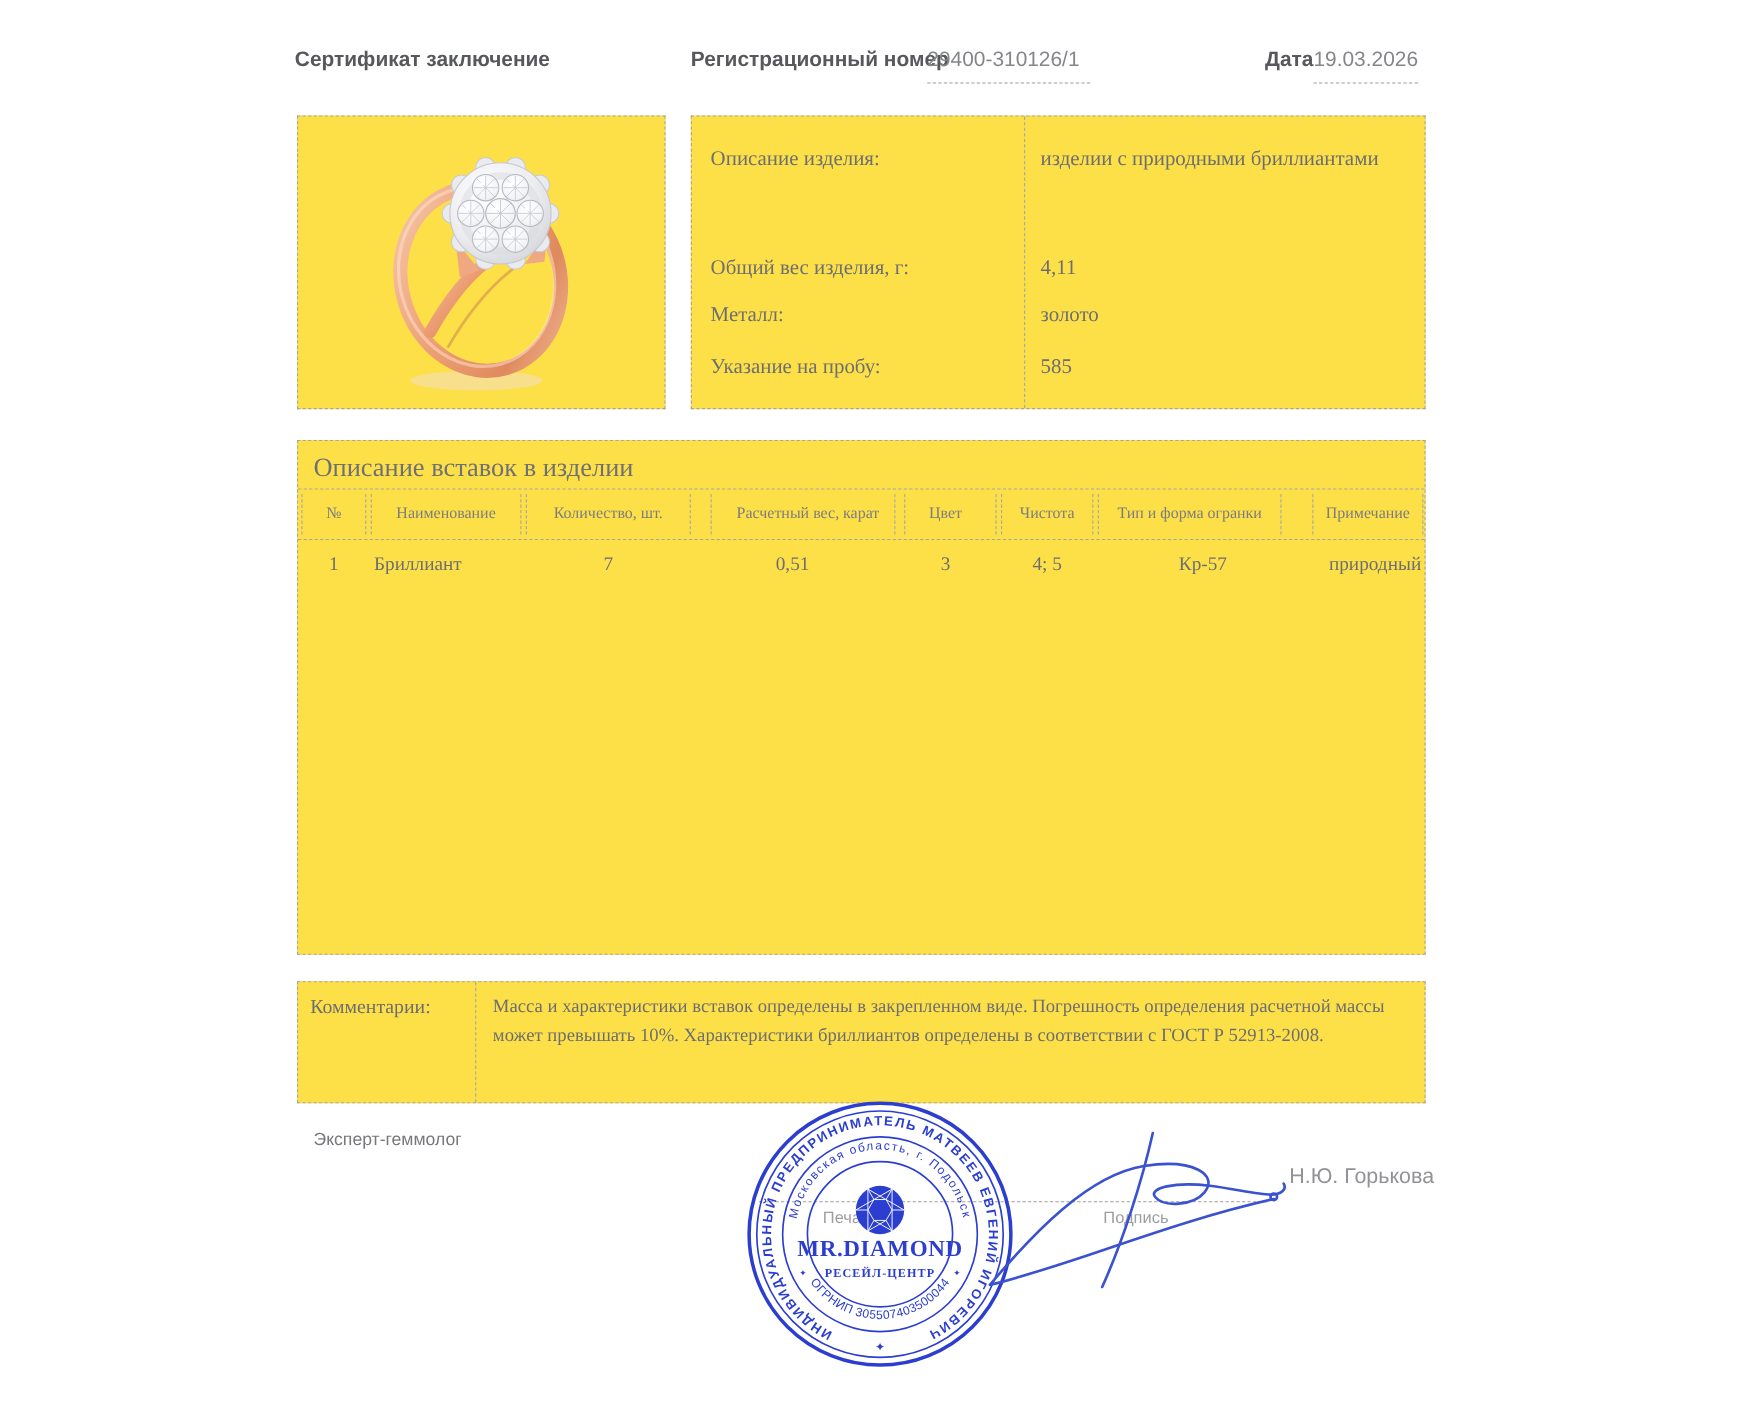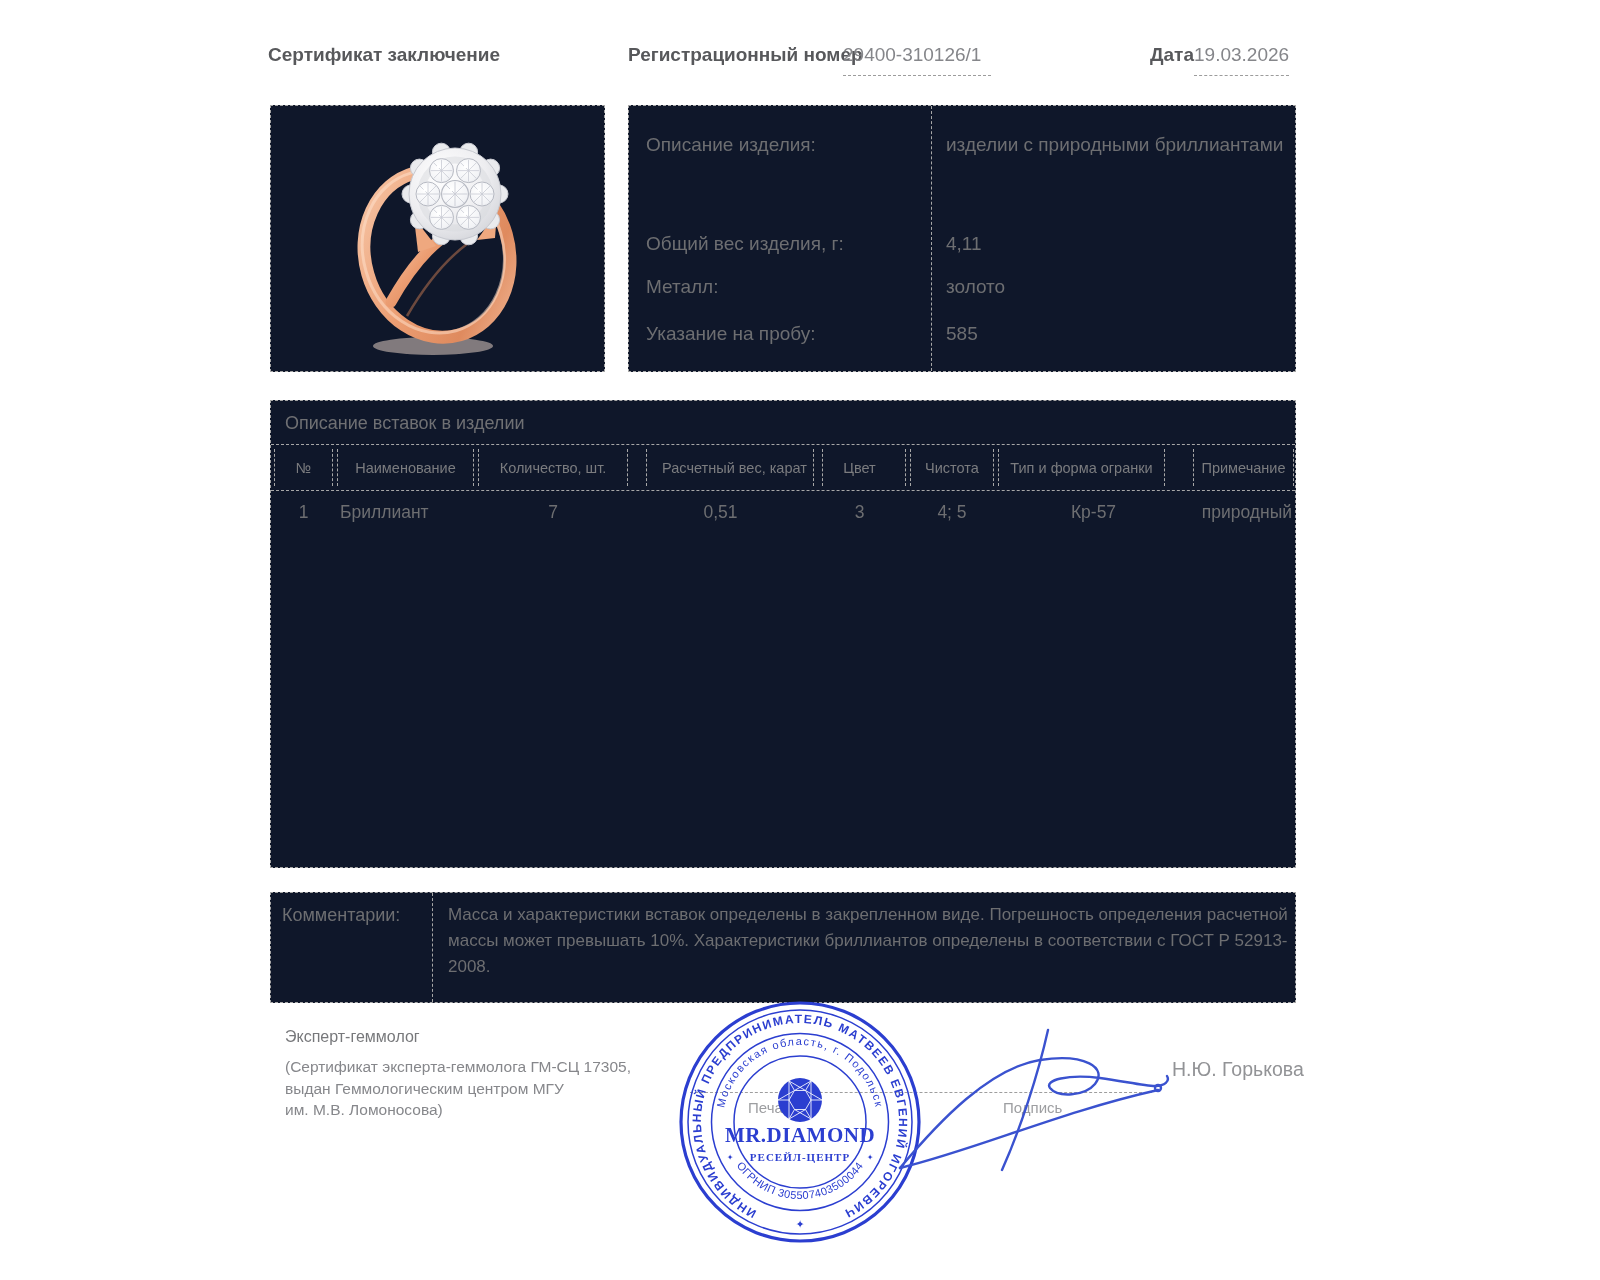--- a/index.html
+++ b/index.html
@@ -1,25 +1,25 @@
 <!DOCTYPE html>
 <html><head>
 <meta charset="utf-8">
 <style>
   html,body{margin:0;padding:0;background:#ffffff;}
   .page{position:relative;width:1600px;height:1280px;background:#ffffff;overflow:hidden;
         font-family:"Liberation Sans","DejaVu Sans",sans-serif;}
   .abs{position:absolute;}
   .bold-label{font-size:19px;font-weight:700;color:#57585b;}
   .light-val{font-size:19px;color:#85868a;border-bottom:1px dashed #9c9c9c;padding-bottom:9px;}
-  .dash-box{position:absolute;border:1px dashed #a7a7a7;box-sizing:border-box;background:#0f172a;}
+  .dash-box{position:absolute;border:1px dashed #a7a7a7;box-sizing:border-box;background:#fde047;font-family:Liberation Serif, serif;}
   .desc-label{position:absolute;left:17px;font-size:19px;color:#6d6e71;line-height:26px;}
   .desc-value{position:absolute;left:317px;font-size:19px;color:#6d6e71;line-height:26px;}
   .v-divider{position:absolute;top:0;bottom:0;border-left:1px dashed #a7a7a7;}
-  .tbl-title{position:absolute;left:14px;top:12px;font-size:18px;color:#6f7073;}
+  .tbl-title{position:absolute;left:14px;top:12px;font-size:24px;color:#6f7073;}
   .hdr-row{position:absolute;left:0;right:0;top:43px;height:47px;
            border-top:1px dashed #a7a7a7;border-bottom:1px dashed #a7a7a7;box-sizing:border-box;}
   .hdr-cell{position:absolute;top:4px;bottom:4px;border-left:1px dashed #a7a7a7;border-right:1px dashed #a7a7a7;
             display:flex;align-items:center;justify-content:center;font-size:14.5px;color:#7b7c7f;
             box-sizing:border-box;text-align:center;}
   .data-cell{position:absolute;top:96px;height:30px;display:flex;align-items:center;justify-content:center;
              font-size:17.5px;color:#6d6e71;box-sizing:border-box;}
   .cmt-label{position:absolute;left:11px;top:12px;font-size:18px;color:#6d6e71;}
   .cmt-text{position:absolute;left:177px;top:9px;width:843px;font-size:17px;line-height:26px;color:#6d6e71;}
   .ftr-title{position:absolute;font-size:16px;color:#77787b;}
@@ -141,25 +141,20 @@
   </div>
 
   <div class="dash-box" style="left:270px;top:892px;width:1026px;height:111px;">
     <div class="v-divider" style="left:161px;"></div>
     <div class="cmt-label">Комментарии:</div>
     <div class="cmt-text">Масса и характеристики вставок определены в закрепленном виде. Погрешность определения расчетной массы может превышать 10%. Характеристики бриллиантов определены в соответствии с ГОСТ Р 52913-2008.</div>
   </div>
 
   <div class="abs" style="left:0;top:1000px;width:1600px;height:280px;">
     <div class="ftr-title" style="left:285px;top:28px;">Эксперт-геммолог</div>
-    <div class="ftr-cert" style="left:285px;top:56px;">
-      <div>(Сертификат эксперта-геммолога ГМ-СЦ 17305,</div>
-      <div>выдан Геммологическим центром МГУ</div>
-      <div>им. М.В. Ломоносова)</div>
-    </div>
 
     <div class="sig-line" style="left:690px;top:92px;width:462px;"></div>
     <div class="sig-cap" style="left:748px;top:99px;">Печать</div>
     <div class="sig-cap" style="left:1003px;top:99px;">Подпись</div>
     <div class="ftr-name" style="left:1172px;top:58px;">Н.Ю. Горькова</div>
 
     <svg class="stamp-svg" style="left:678px;top:0;" width="244" height="244" viewBox="0 0 244 244">
       <g fill="none" stroke="#2b3ed0">
         <circle cx="122" cy="122" r="119" stroke-width="3.2"></circle>
         <circle cx="122" cy="122" r="112" stroke-width="1.5"></circle>

